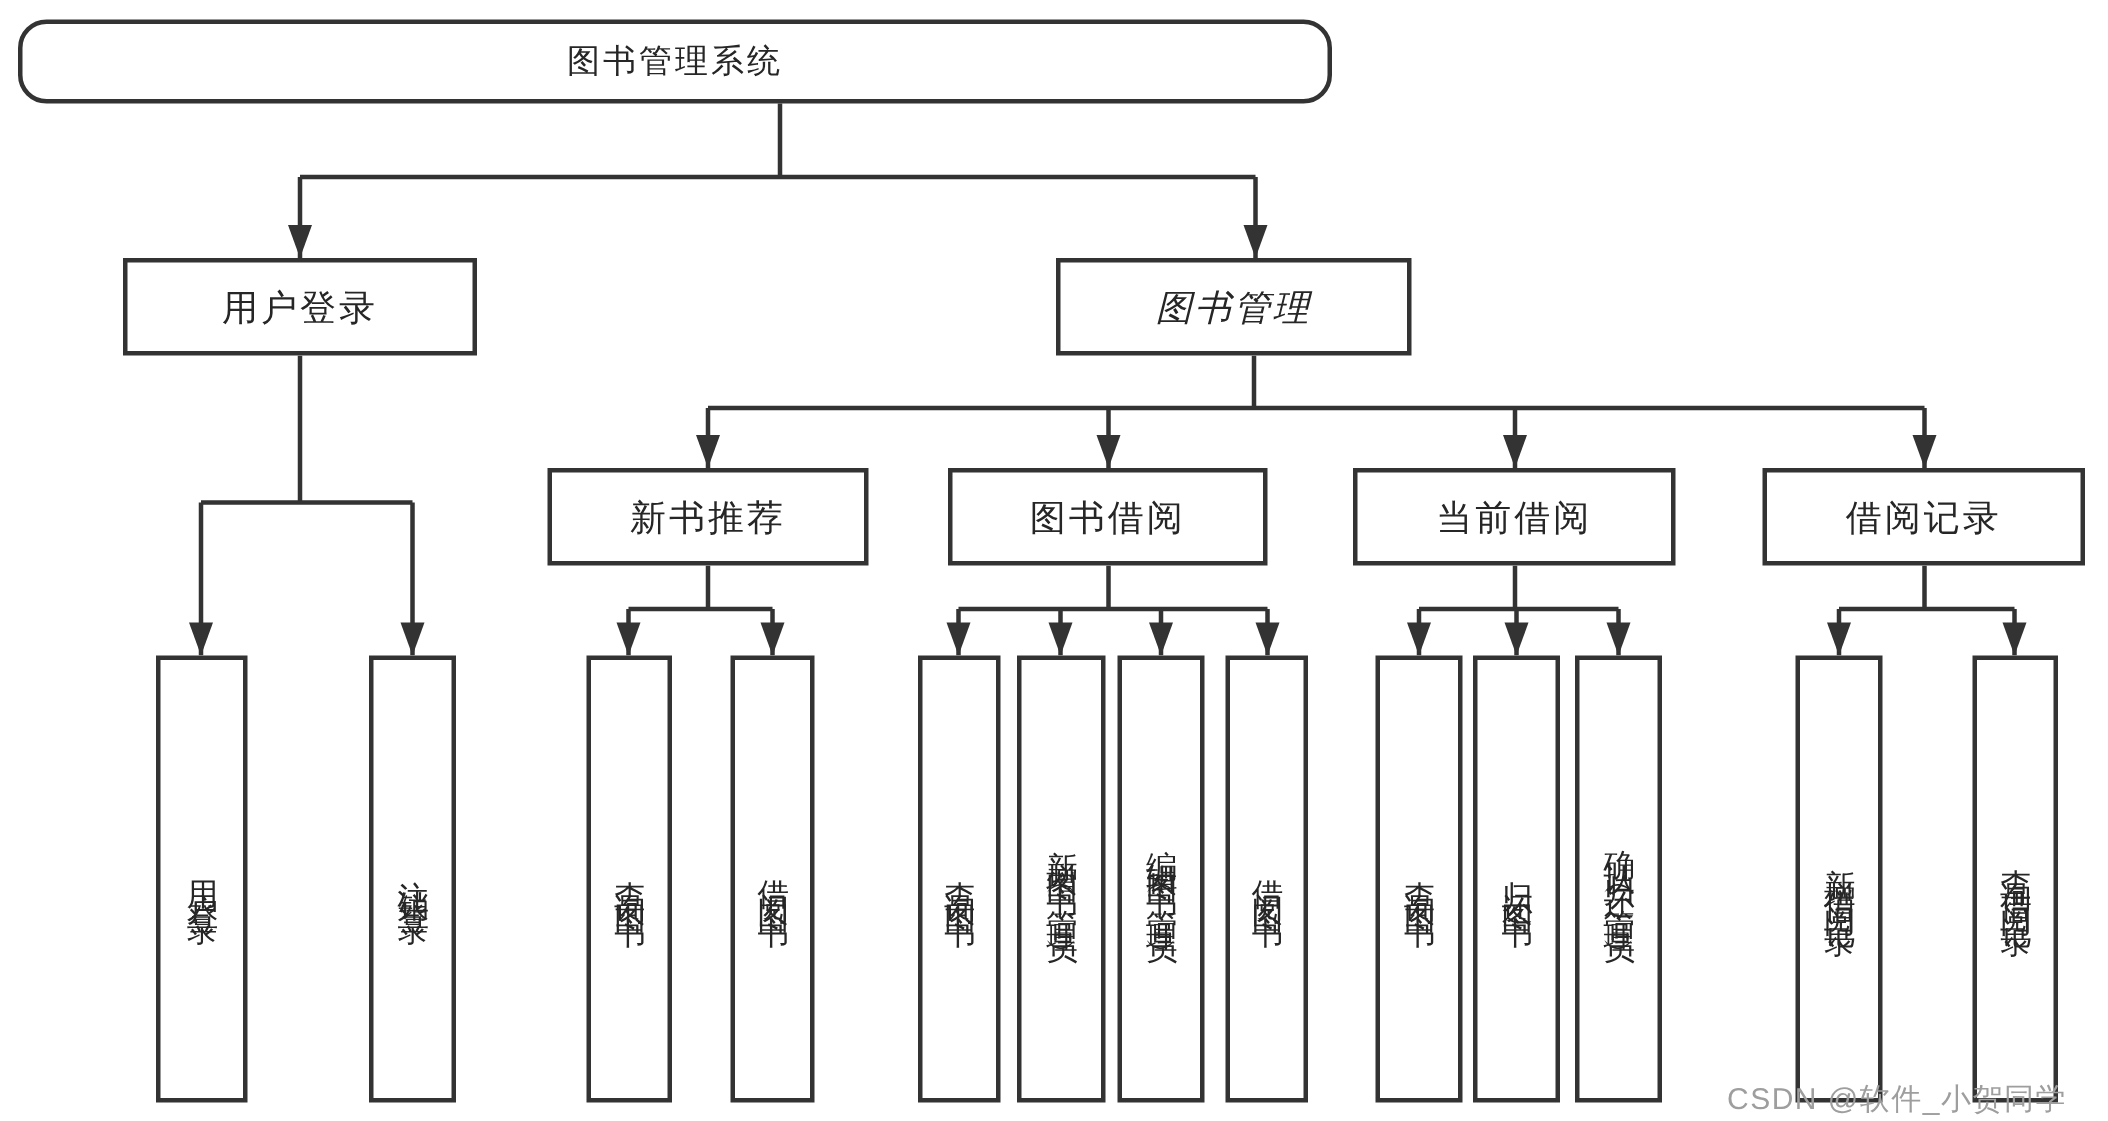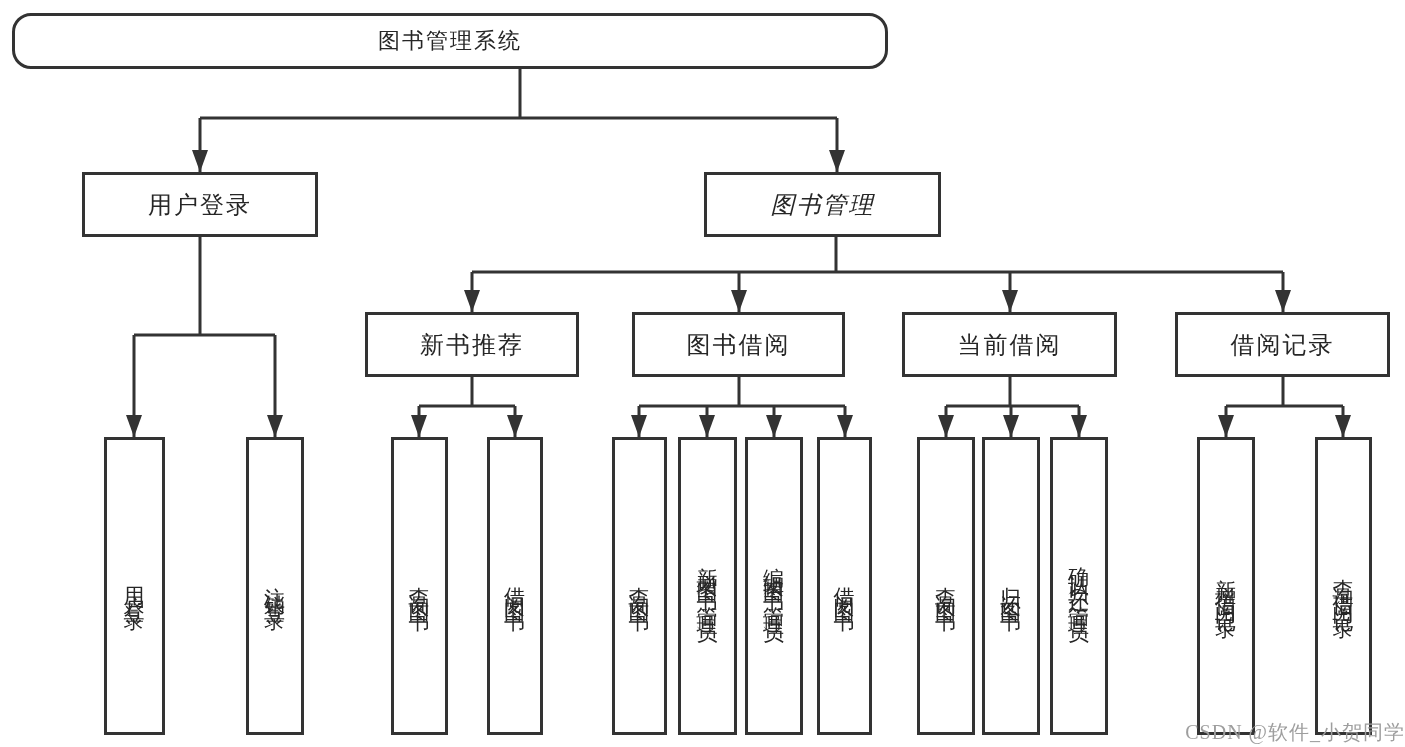--- a/index.html
+++ b/index.html
@@ -24,23 +24,23 @@
   .root-box{font-size:22px;letter-spacing:2px;}
   .h-box{font-size:24px;letter-spacing:2px;}
   .leaf span{
     writing-mode:vertical-rl;
     text-orientation:mixed;
     font-size:21px;
     letter-spacing:8px;
     line-height:1;
   }
   .watermark{
-    position:absolute;right:0;bottom:1px;
+    position:absolute;right:27px;bottom:1px;
     font-size:20px;color:var(--watermark,#9e9e9e);
-    white-space:nowrap;letter-spacing:1px;font-family:Liberation Serif, serif;
+    white-space:nowrap;letter-spacing:1px;
   }
 </style>
 </head>
 <body>
 
 <div class="stage">
 
   <svg class="connectors" width="1405" height="747" viewBox="0 0 1405 747">
     <defs>
       <polygon id="ah" points="-8,-22 8,-22 0,0"></polygon>

